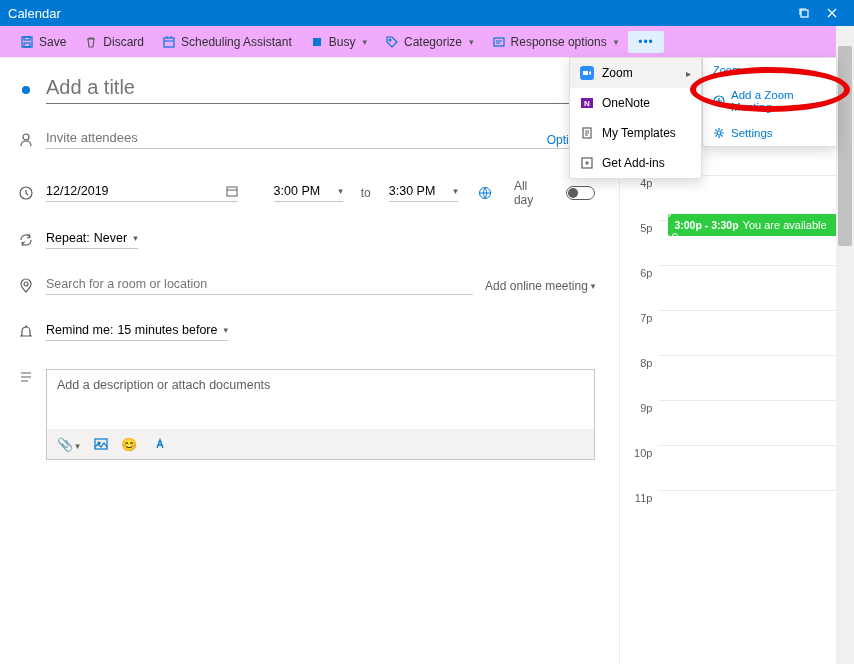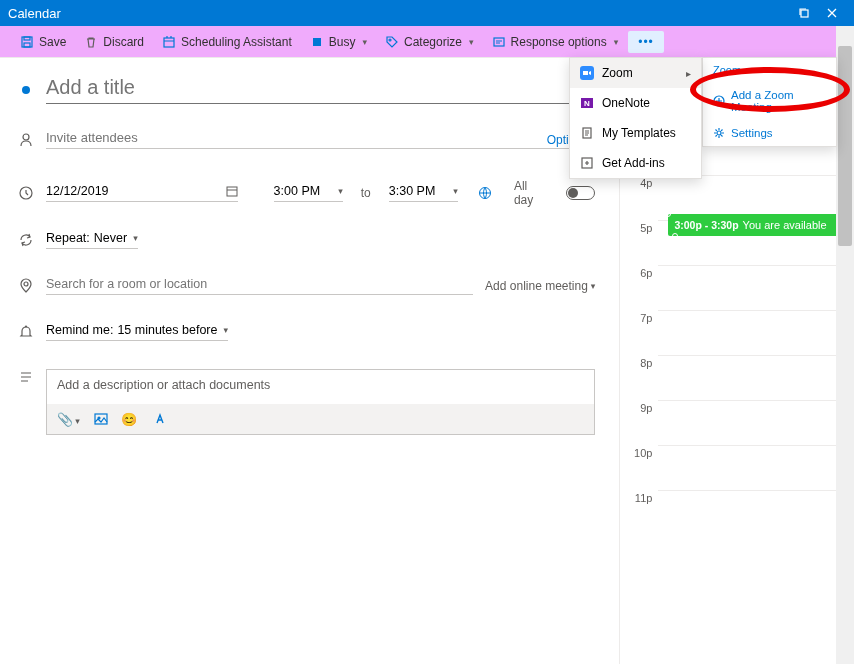--- a/index.html
+++ b/index.html
@@ -43,21 +43,21 @@
     .repeat-field { border: none; border-bottom: 1px solid #c8c6c4; font-size: 12.5px; padding-bottom: 3px; display: flex; align-items: center; gap: 4px; }
     
     .location-row { margin-bottom: 28px; }
     .loc-input { flex: 1; border: none; border-bottom: 1px solid #c8c6c4; font-size: 12.5px; color: #605e5c; outline: none; padding-bottom: 3px; }
     .online-link { font-size: 12px; color: #605e5c; display: flex; align-items: center; gap: 1px; cursor: pointer; }
     
     .remind-row { margin-bottom: 28px; }
     .remind-field { border: none; border-bottom: 1px solid #c8c6c4; font-size: 12.5px; padding-bottom: 3px; display: flex; align-items: center; gap: 4px; }
     
     .desc-row { align-items: flex-start; }
-    .desc-box { flex: 1; border: 1px solid #c8c6c4; height: 66px; display: flex; flex-direction: column; }
+    .desc-box { flex: 1; border: 1px solid #c8c6c4; height: 91px; display: flex; flex-direction: column; }
     .desc-area { flex: 1; padding: 8px 10px; background: #fff; font-size: 12.5px; color: #605e5c; }
     .desc-toolbar { height: 30px; background: #f3f2f1; display: flex; align-items: center; padding: 0 10px; gap: 14px; }
     
     .hour-row { height: 45px; display: flex; align-items: flex-start; }
     .hour-label { width: 30px; text-align: right; font-size: 11px; color: #605e5c; padding-right: 6px; padding-top: 2px; }
     .hour-line { flex: 1; border-top: 1px solid #edebea; height: 100%; }
     
     .event-bar { position: absolute; left: 36px; right: 8px; top: 156px; height: 22px; background: #2ecc40; color: #fff; font-size: 10px; padding: 3px 6px; border-radius: 2px; display: flex; align-items: center; gap: 4px; margin-left: 12px; }
     .event-bold { font-size: 10.5px; font-weight: 600; }
     .event-dot { width: 6px; height: 6px; border: 1px solid #fff; border-radius: 50%; position: absolute; }

